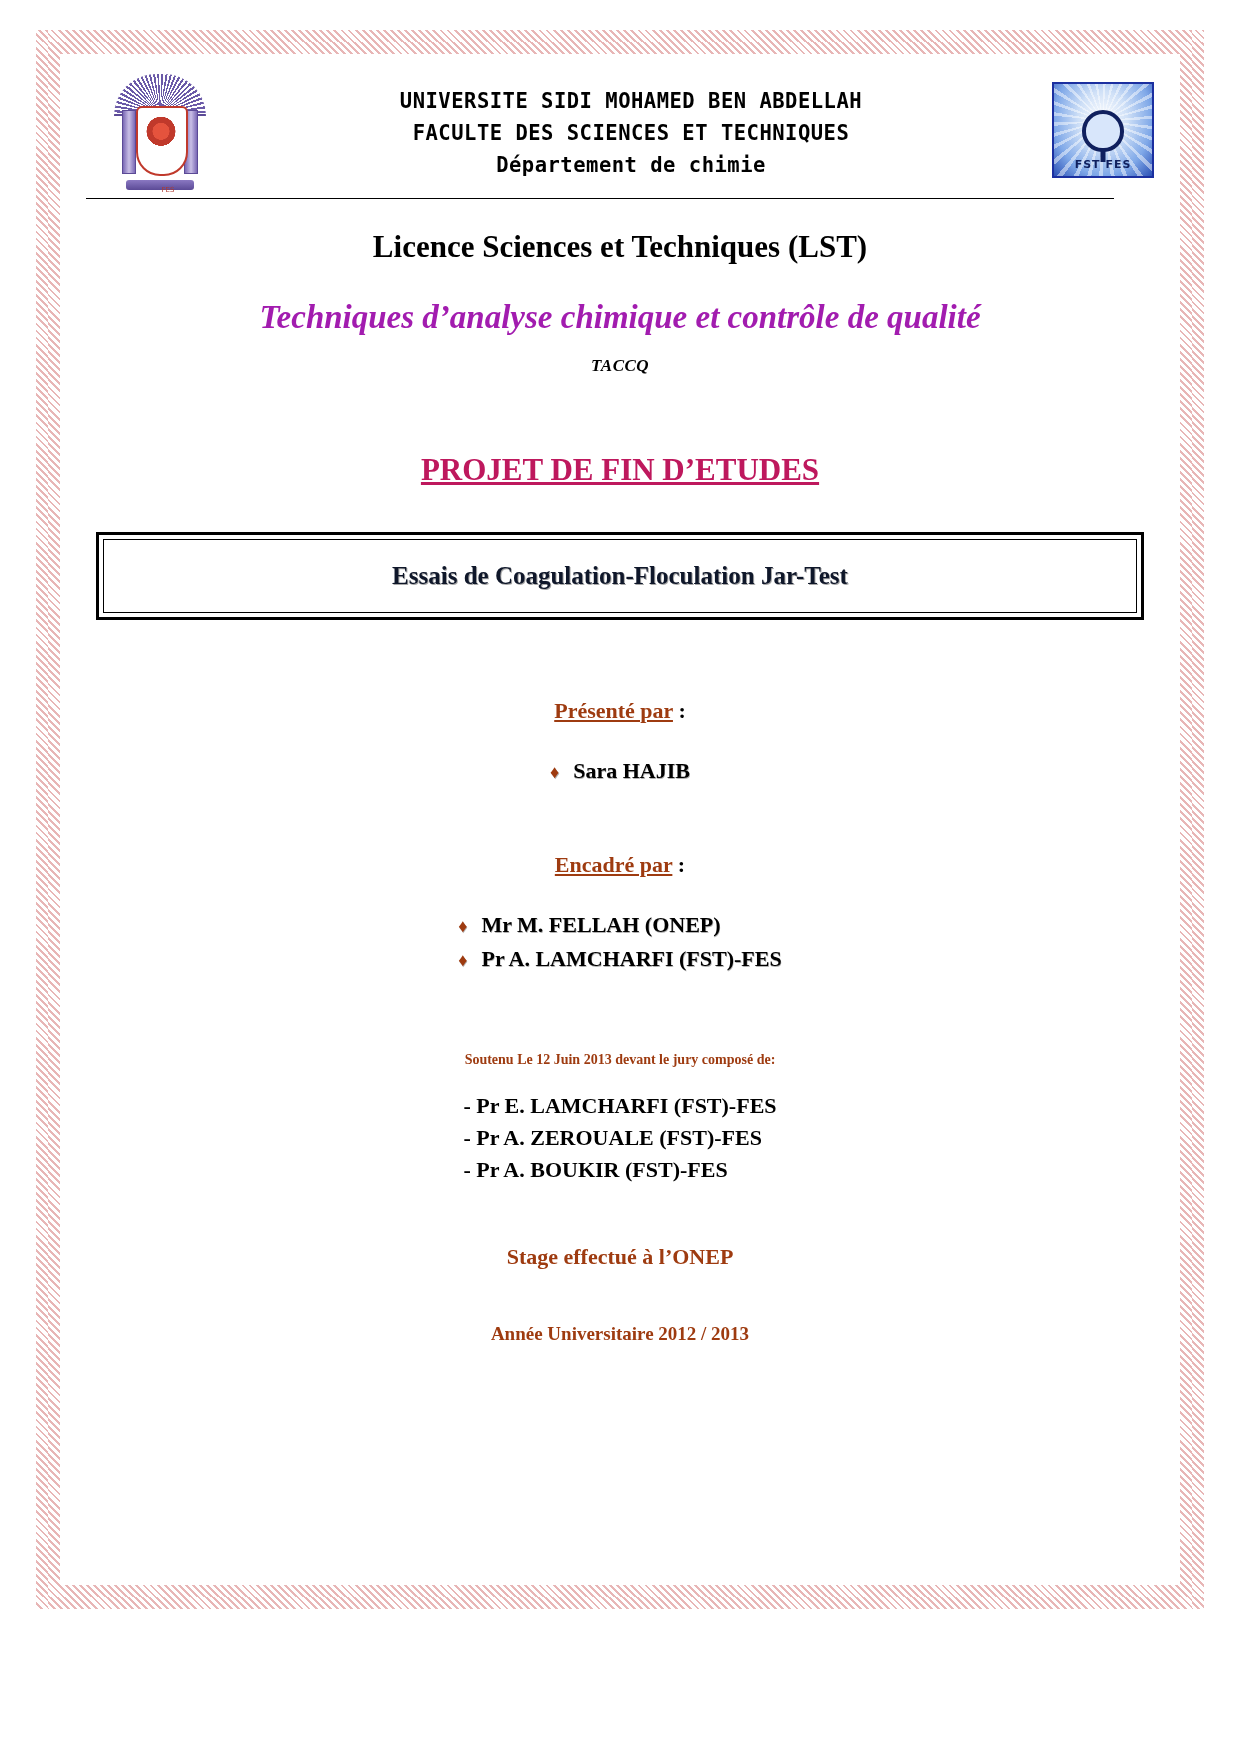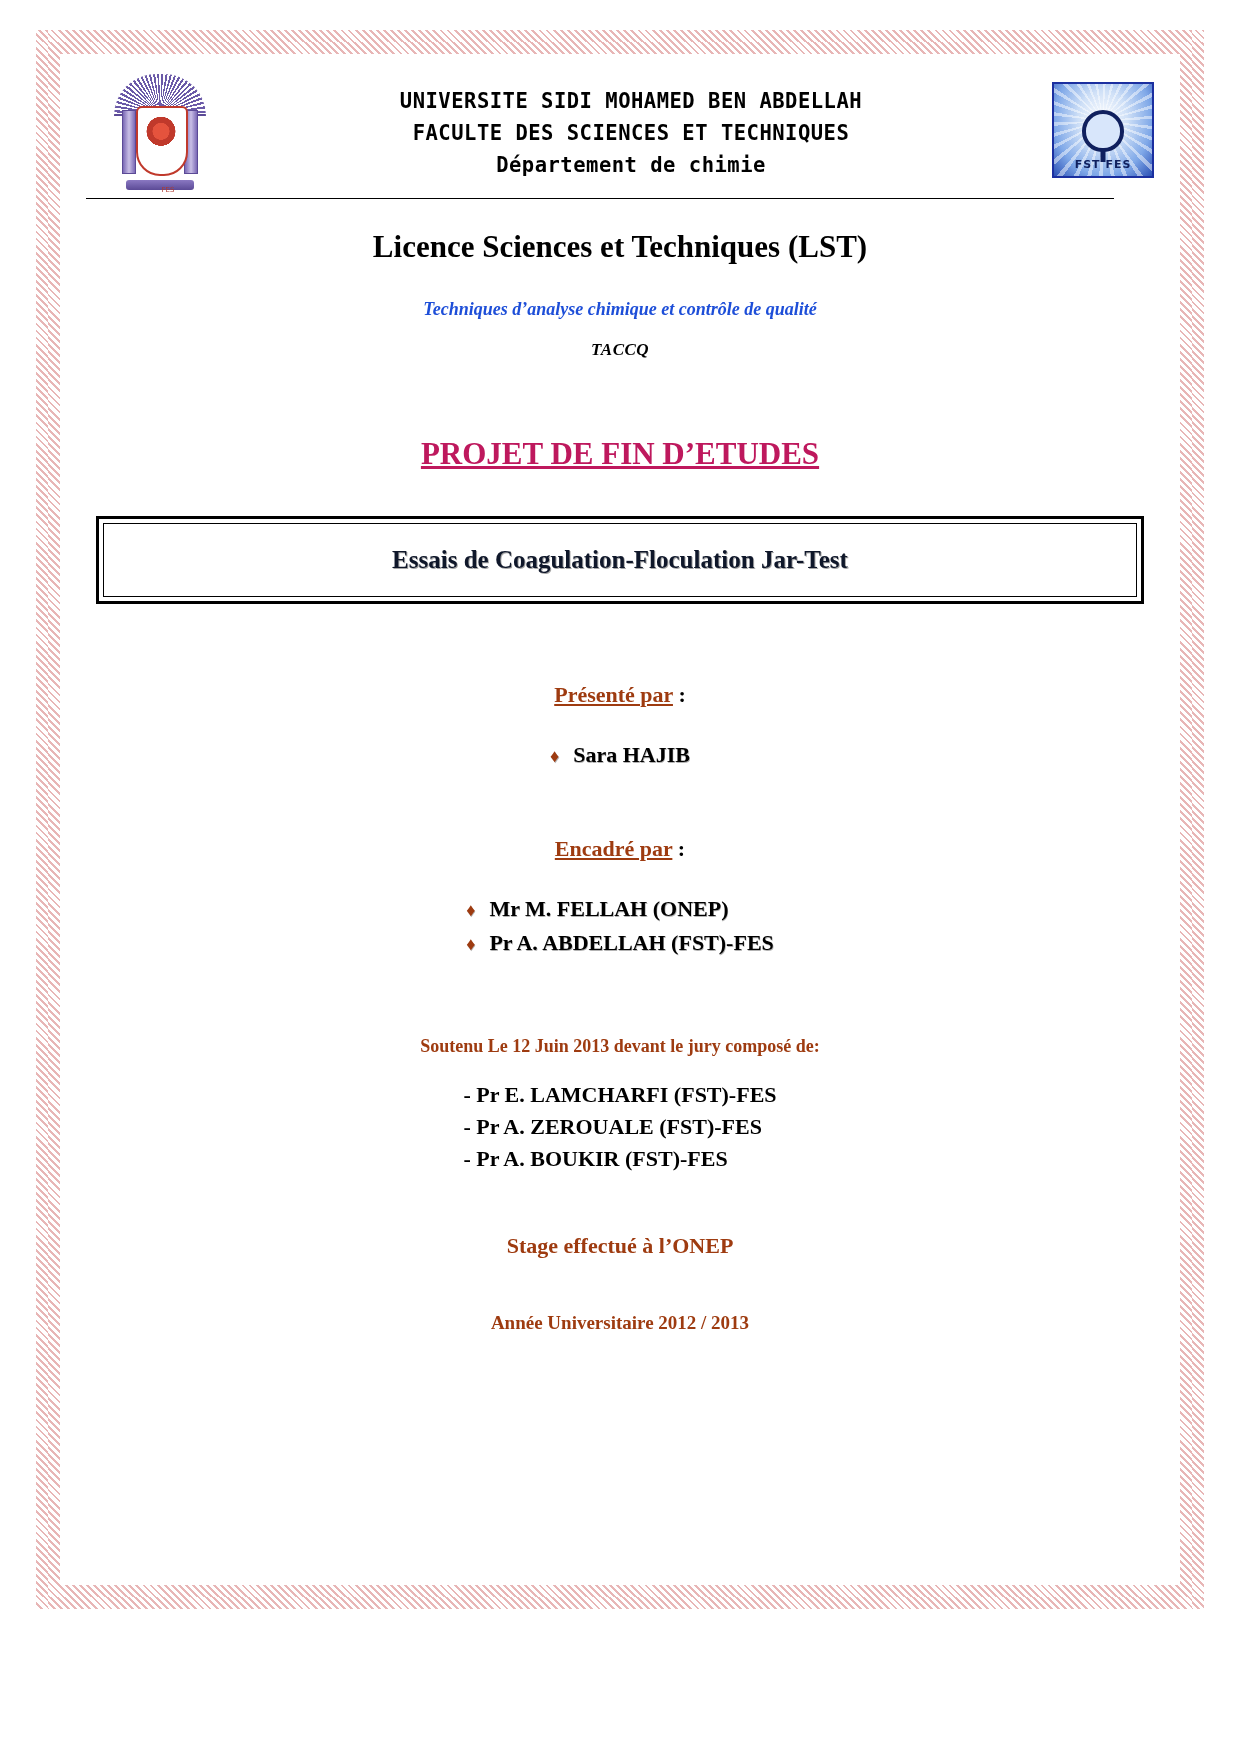--- a/index.html
+++ b/index.html
@@ -190,24 +190,24 @@
   
   .t-lst {
     text-align: center;
     font-size: 31px;
     font-weight: bold;
     color: #000000;
     margin-top: 30px;
   }
   .t-spec {
     text-align: center;
-    font-size: 18px;
+    font-size: 33px;
     font-style: italic;
     font-weight: bold;
-    color: #1d4ed8;
+    color: #a21caf;
     margin-top: 34px;
   }
   .t-acro {
     text-align: center;
     font-size: 17px;
     font-style: italic;
     font-weight: bold;
     color: #000000;
     margin-top: 20px;
     letter-spacing: 0.5px;
@@ -265,21 +265,21 @@
   .bullet {
     color: #9e3b10;
     font-size: 18px;
     margin-right: 14px;
   }
 
   .lbl2 { margin-top: 64px; }
 
   .jury-line {
     text-align: center;
-    font-size: 18px;
+    font-size: 14px;
     font-weight: bold;
     color: #9e3b10;
     margin-top: 76px;
   }
   .jury-list {
     margin: 22px 0 0 0;
     display: inline-block;
     text-align: left;
   }
   .jury-item {
@@ -354,21 +354,21 @@
       <div class="lbl"><u>Présenté par</u><span class="colon"> :</span></div>
       <div class="names">
         <div class="name-row"><span class="bullet">♦</span><span>Sara HAJIB</span></div>
       </div>
     </div>
 
     <div class="block">
       <div class="lbl lbl2"><u>Encadré par</u><span class="colon"> :</span></div>
       <div class="names">
         <div class="name-row"><span class="bullet">♦</span><span>Mr  M. FELLAH   (ONEP)</span></div>
-        <div class="name-row"><span class="bullet">♦</span><span>Pr  A. ABDELLAH   (FST)-FES</span></div>
+        <div class="name-row"><span class="bullet">♦</span><span>Pr  A. LAMCHARFI   (FST)-FES</span></div>
       </div>
     </div>
 
     <div class="block">
       <div class="jury-line">Soutenu Le   12 Juin 2013  devant le jury composé de:</div>
       <div class="jury-list">
         <div class="jury-item">- Pr  E. LAMCHARFI (FST)-FES</div>
         <div class="jury-item">- Pr  A. ZEROUALE (FST)-FES</div>
         <div class="jury-item">- Pr  A. BOUKIR (FST)-FES</div>
       </div>

